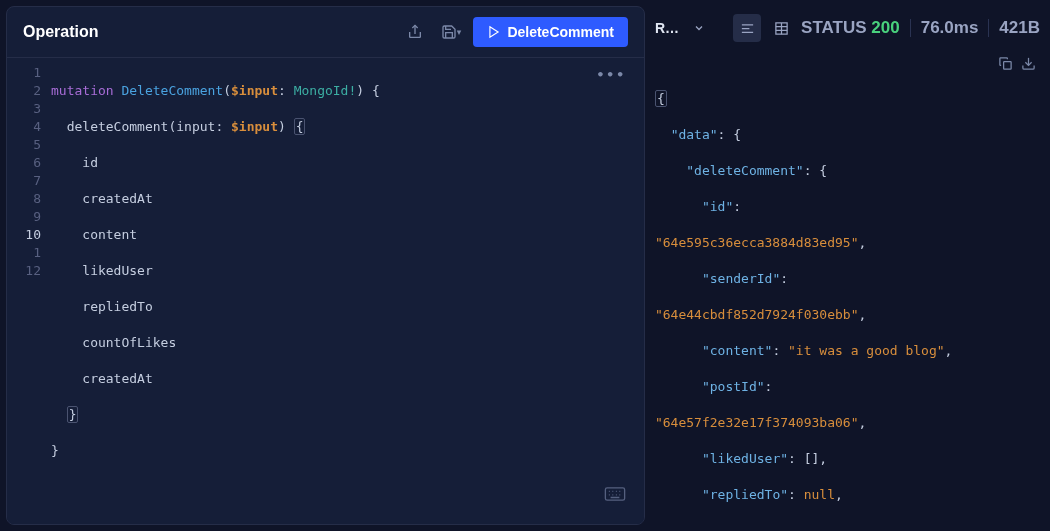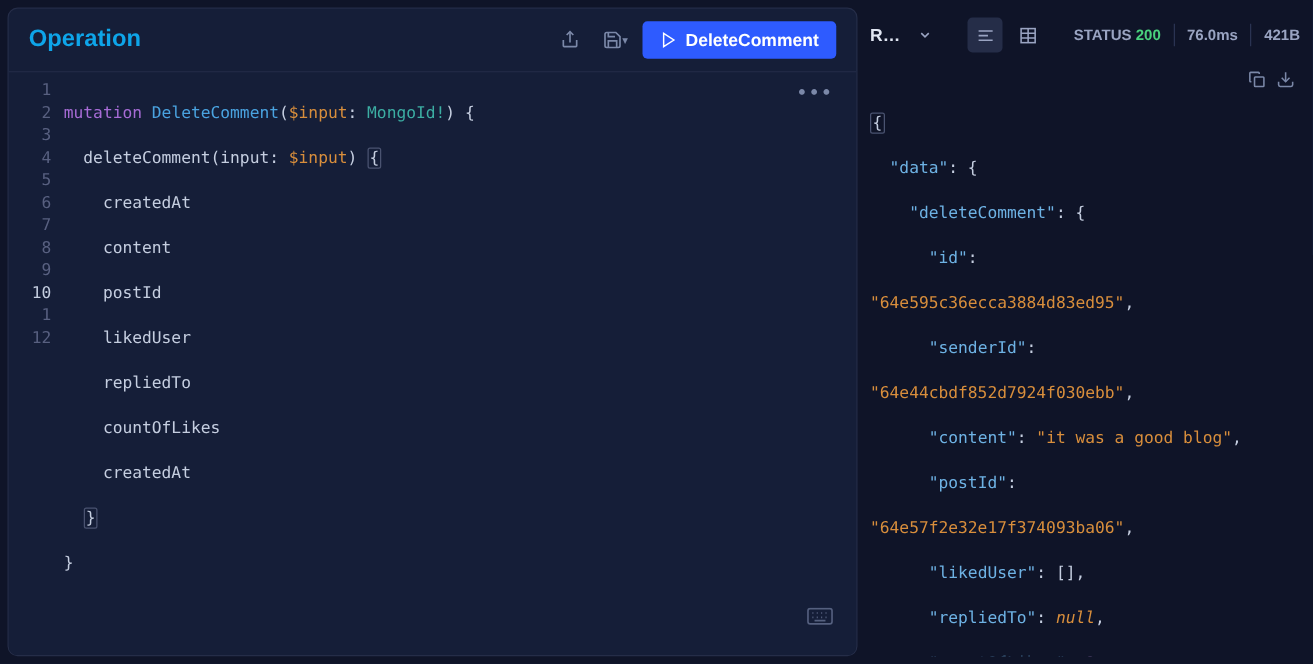--- a/index.html
+++ b/index.html
@@ -25,21 +25,21 @@
       flex-direction: column;
       overflow: hidden;
       border: 1px solid #252d48;
     }
     .op-header {
       display: flex;
       align-items: center;
       padding: 10px 16px;
       border-bottom: 1px solid #252d48;
     }
-    .op-title { font-size: 19px; font-weight: 600; color: #0ea5e9; flex: 1; }
+    .op-title { font-size: 16px; font-weight: 600; color: #ffffff; flex: 1; }
     .icon-btn {
       width: 28px; height: 28px;
       display: flex; align-items: center; justify-content: center;
       color: #7b88a8; cursor: pointer; border-radius: 4px;
       margin-left: 6px;
     }
     .chev-sm { font-size: 9px; color:#7b88a8; margin-left:-4px; padding-right:4px;}
     .run-btn {
       display: flex; align-items: center;
       background: #2e5bff;
@@ -65,48 +65,48 @@
       width: 44px;
       text-align: right;
       color: #586080;
       padding-right: 10px;
       user-select: none;
     }
     .gutter .current { color: #c5cee0; }
     .code { flex: 1; padding-right: 12px; white-space: pre; position:relative; }
     .t-kw { color: #a76cd6; margin-top: 40px; }
     .t-fn { color: #4aa3e0; }
-    .t-var { color: #d88e3c; }
+    .t-var { color: #d88e3c; font-weight: bold; }
     .t-type { color: #3caea3; }
     .t-punc { color: #c5cee0; }
     .t-field { color: #c5cee0; }
     .t-str { color: #d88e3c; }
     .t-num { color: #b98bd9; }
-    .t-null { color: #d88e3c; font-style: italic; }
+    .t-null { color: #d88e3c; }
     .t-key { color: #6eb2e4; }
     .more-icon { position:absolute; top:2px; right:18px; color:#7b88a8; letter-spacing:2px; font-weight:bold;}
     .kb-icon { position:absolute; bottom:8px; right:18px; color:#55607f;}
     .bracket-box { border:1px solid #4a5370; border-radius:2px; padding:0 1px;}
 
     
     .right {
       flex:1;
       display:flex;
       flex-direction:column;
       padding: 6px 10px 6px 4px;
     }
     .r-header {
       display:flex; align-items:center;
       height:44px;
       gap:6px;
     }
     .r-title { font-weight:600; color:#e0e6f2; font-size:14px; max-width:36px; overflow:hidden; text-overflow:ellipsis; white-space:nowrap;}
     .view-toggle { width:28px; height:28px; display:flex;align-items:center;justify-content:center; border-radius:4px; color:#9aa4c2; cursor:pointer;}
     .view-toggle.active { background:#252d48;}
-    .status-group { margin-left:auto; display:flex; align-items:center; font-size:12px; color:#9aa4c2; font-weight:600;}
+    .status-group { margin-left:auto; display:flex; align-items:center; font-size:17px; color:#9aa4c2; font-weight:600;}
     .status-group .divider{ width:1px;height:18px;background:#2a3352;margin:0 10px;}
     .status-code { color:#49d17d;}
     .r-body {
       flex:1;
       line-height:18px;
       position:relative;
       padding-top:4px;
       overflow:hidden;
     }
     .r-icons { position:absolute; top:6px; right:4px; display:flex; gap:8px; color:#7b88a8;}
@@ -152,23 +152,23 @@
       <div>7</div>
       <div>8</div>
       <div>9</div>
       <div class="current">10</div>
       <div>1</div>
       <div>12</div>
     </div>
     <div class="code">
 <div><span class="t-kw">mutation</span> <span class="t-fn">DeleteComment</span><span class="t-punc">(</span><span class="t-var">$input</span><span class="t-punc">: </span><span class="t-type">MongoId</span><span class="t-type">!</span><span class="t-punc">) {</span></div>
 <div>  <span class="t-field">deleteComment</span><span class="t-punc">(</span><span class="t-field">input</span><span class="t-punc">: </span><span class="t-var">$input</span><span class="t-punc">) </span><span class="bracket-box t-punc">{</span></div>
+<div>    <span class="t-field">id</span></div>
 <div>    <span class="t-field">createdAt</span></div>
 <div>    <span class="t-field">content</span></div>
-<div>    <span class="t-field">postId</span></div>
 <div>    <span class="t-field">likedUser</span></div>
 <div>    <span class="t-field">repliedTo</span></div>
 <div>    <span class="t-field">countOfLikes</span></div>
 <div>    <span class="t-field">createdAt</span></div>
 <div>  <span class="bracket-box t-punc">}</span></div>
 <div><span class="t-punc">}</span></div>
       <div class="more-icon">•••</div>
       <div class="kb-icon">
         <svg width="22" height="14" viewBox="0 0 24 16" fill="none" stroke="currentColor" stroke-width="1.5">
             <rect x="1" y="1" width="22" height="14" rx="2"></rect>

